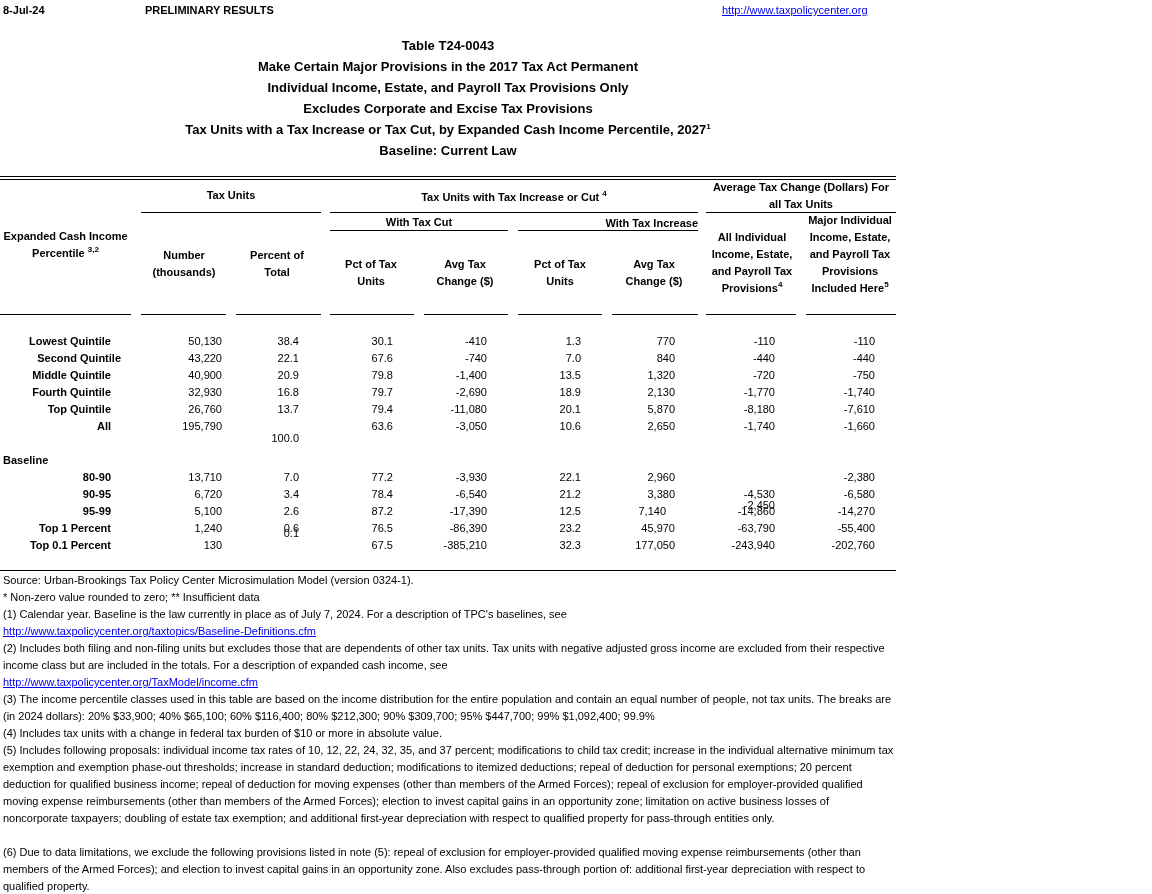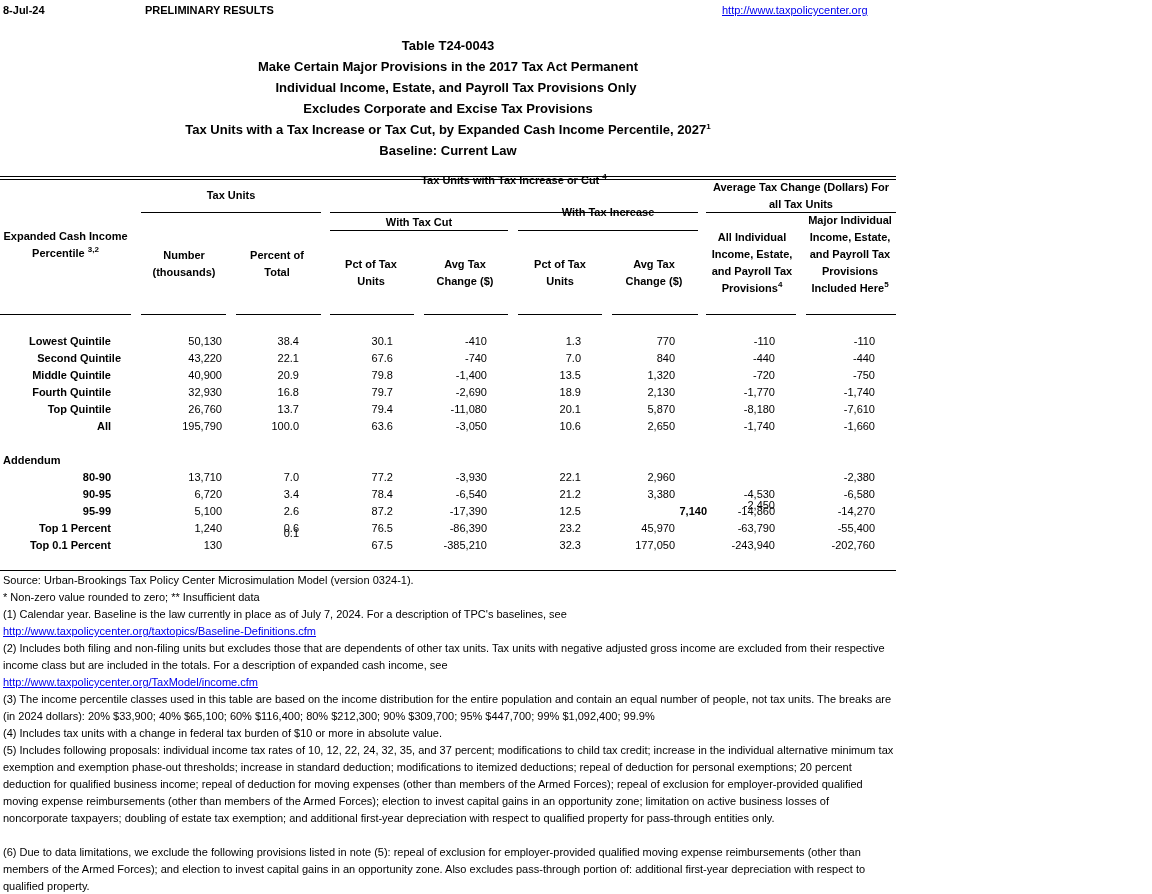--- a/index.html
+++ b/index.html
@@ -22,41 +22,41 @@
 </style>
 </head>
 <body>
 
 <div class="abs topdate">8-Jul-24</div>
 <div class="abs prelim">PRELIMINARY RESULTS</div>
 <a class="abs toplink">http://www.taxpolicycenter.org</a>
 
 <div class="abs title" style="top:38px;">Table T24-0043</div>
 <div class="abs title" style="top:59px;">Make Certain Major Provisions in the 2017 Tax Act Permanent</div>
-<div class="abs title" style="top:80px;padding-left:8px;">Individual Income, Estate, and Payroll Tax Provisions Only</div>
+<div class="abs title" style="top:80px;">Individual Income, Estate, and Payroll Tax Provisions Only</div>
 <div class="abs title" style="top:101px;">Excludes Corporate and Excise Tax Provisions</div>
 <div class="abs title" style="top:122px;"><span>Tax Units with a Tax Increase or Tax Cut, by Expanded Cash Income Percentile, 2027</span><sup>1</sup></div>
 <div class="abs title" style="top:143px;">Baseline: Current Law</div>
 
 <div class="hrd" style="top:176px;"></div>
 
 <div class="hdr" style="left:0;width:131px;top:228px;"><span>Expanded Cash Income Percentile</span> <sup>3,2</sup></div>
 
 <div class="hdr" style="left:141px;width:180px;top:187px;">Tax Units</div>
 <div class="hr" style="left:141px;width:180px;top:212px;"></div>
 
 <div class="hdr" style="left:147px;width:74px;top:247px;white-space:normal;">Number (thousands)</div>
 <div class="hdr" style="left:238px;width:78px;top:247px;white-space:normal;">Percent of Total</div>
 
-<div class="hdr" style="left:330px;width:368px;top:172px;"><span>Tax Units with Tax Increase or Cut</span> <sup>4</sup></div>
+<div class="hdr" style="left:330px;width:368px;top:189px;"><span>Tax Units with Tax Increase or Cut</span> <sup>4</sup></div>
 <div class="hr" style="left:330px;width:368px;top:212px;"></div>
 
 <div class="hdr" style="left:330px;width:178px;top:214px;">With Tax Cut</div>
 <div class="hr" style="left:330px;width:178px;top:230px;"></div>
-<div class="hdr" style="left:518px;width:180px;top:204px;">With Tax Increase</div>
+<div class="hdr" style="left:518px;width:180px;top:215px;text-align:right;">With Tax Increase</div>
 <div class="hr" style="left:518px;width:180px;top:230px;"></div>
 
 <div class="hdr" style="left:335px;width:72px;top:256px;white-space:normal;">Pct of Tax Units</div>
 <div class="hdr" style="left:425px;width:80px;top:256px;white-space:normal;">Avg Tax Change ($)</div>
 <div class="hdr" style="left:524px;width:72px;top:256px;white-space:normal;">Pct of Tax Units</div>
 <div class="hdr" style="left:614px;width:80px;top:256px;white-space:normal;">Avg Tax Change ($)</div>
 
 <div class="hdr" style="left:706px;width:190px;top:179px;white-space:normal;">Average Tax Change (Dollars) For all Tax Units</div>
 <div class="hr" style="left:706px;width:190px;top:212px;"></div>
 
@@ -114,29 +114,29 @@
     <div class="cell" style="left: 142px; width: 80px; top: 403px;">26,760</div>
     <div class="cell" style="left: 219px; width: 80px; top: 403px;">13.7</div>
     <div class="cell" style="left: 313px; width: 80px; top: 403px;">79.4</div>
     <div class="cell" style="left: 407px; width: 80px; top: 403px;">-11,080</div>
     <div class="cell" style="left: 501px; width: 80px; top: 403px;">20.1</div>
     <div class="cell" style="left: 595px; width: 80px; top: 403px;">5,870</div>
     <div class="cell" style="left: 695px; width: 80px; top: 403px;">-8,180</div>
     <div class="cell" style="left: 795px; width: 80px; top: 403px;">-7,610</div>
     <div class="rowlabel" style="left: 0px; top: 420px;">All</div>
     <div class="cell" style="left: 142px; width: 80px; top: 420px;">195,790</div>
-    <div class="cell" style="left: 219px; width: 80px; top: 420px;">100.0</div>
+    <div class="cell" style="left: 219px; width: 80px; top: 432px;">100.0</div>
     <div class="cell" style="left: 313px; width: 80px; top: 420px;">63.6</div>
     <div class="cell" style="left: 407px; width: 80px; top: 420px;">-3,050</div>
     <div class="cell" style="left: 501px; width: 80px; top: 420px;">10.6</div>
     <div class="cell" style="left: 595px; width: 80px; top: 420px;">2,650</div>
     <div class="cell" style="left: 695px; width: 80px; top: 420px;">-1,740</div>
     <div class="cell" style="left: 795px; width: 80px; top: 420px;">-1,660</div>
   </div>
-<div class="abs b" style="left:3px;top:454px;">Addendum</div>
+<div class="abs b" style="left:3px;top:454px;">Baseline</div>
 <div id="addendum-rows">
     <div class="rowlabel" style="left: 0px; top: 471px;">80-90</div>
     <div class="cell" style="left: 142px; width: 80px; top: 471px;">13,710</div>
     <div class="cell" style="left: 219px; width: 80px; top: 471px;">7.0</div>
     <div class="cell" style="left: 313px; width: 80px; top: 471px;">77.2</div>
     <div class="cell" style="left: 407px; width: 80px; top: 471px;">-3,930</div>
     <div class="cell" style="left: 501px; width: 80px; top: 471px;">22.1</div>
     <div class="cell" style="left: 595px; width: 80px; top: 471px;">2,960</div>
     <div class="cell" style="left: 695px; width: 80px; top: 471px; margin-top: 28px;">-2,450</div>
     <div class="cell" style="left: 795px; width: 80px; top: 471px;">-2,380</div>
@@ -148,21 +148,21 @@
     <div class="cell" style="left: 501px; width: 80px; top: 488px;">21.2</div>
     <div class="cell" style="left: 595px; width: 80px; top: 488px;">3,380</div>
     <div class="cell" style="left: 695px; width: 80px; top: 488px;">-4,530</div>
     <div class="cell" style="left: 795px; width: 80px; top: 488px;">-6,580</div>
     <div class="rowlabel" style="left: 0px; top: 505px;">95-99</div>
     <div class="cell" style="left: 142px; width: 80px; top: 505px;">5,100</div>
     <div class="cell" style="left: 219px; width: 80px; top: 505px;">2.6</div>
     <div class="cell" style="left: 313px; width: 80px; top: 505px;">87.2</div>
     <div class="cell" style="left: 407px; width: 80px; top: 505px;">-17,390</div>
     <div class="cell" style="left: 501px; width: 80px; top: 505px;">12.5</div>
-    <div class="cell" style="left: 627px; width: 80px; top: 505px; font-weight: bold;">7,140</div>
+    <div class="cell" style="left: 586px; width: 80px; top: 505px;">7,140</div>
     <div class="cell" style="left: 695px; width: 80px; top: 505px;">-14,860</div>
     <div class="cell" style="left: 795px; width: 80px; top: 505px;">-14,270</div>
     <div class="rowlabel" style="left: 0px; top: 522px;">Top 1 Percent</div>
     <div class="cell" style="left: 142px; width: 80px; top: 522px;">1,240</div>
     <div class="cell" style="left: 219px; width: 80px; top: 522px;">0.6</div>
     <div class="cell" style="left: 313px; width: 80px; top: 522px;">76.5</div>
     <div class="cell" style="left: 407px; width: 80px; top: 522px;">-86,390</div>
     <div class="cell" style="left: 501px; width: 80px; top: 522px;">23.2</div>
     <div class="cell" style="left: 595px; width: 80px; top: 522px;">45,970</div>
     <div class="cell" style="left: 695px; width: 80px; top: 522px;">-63,790</div>

